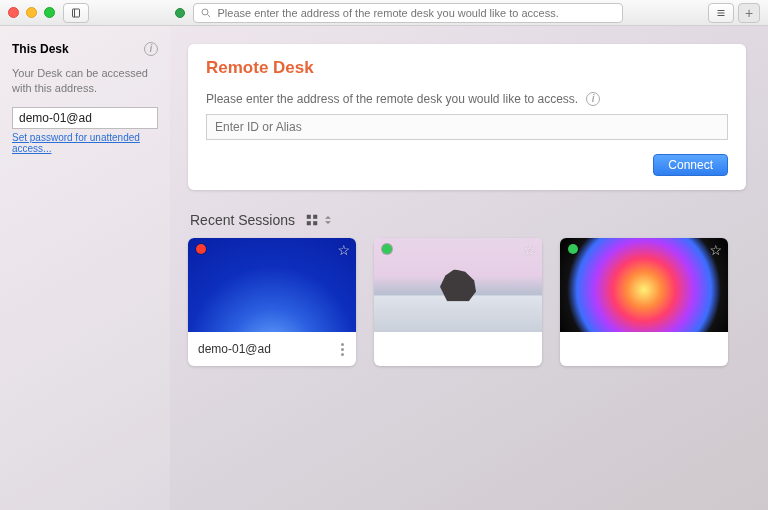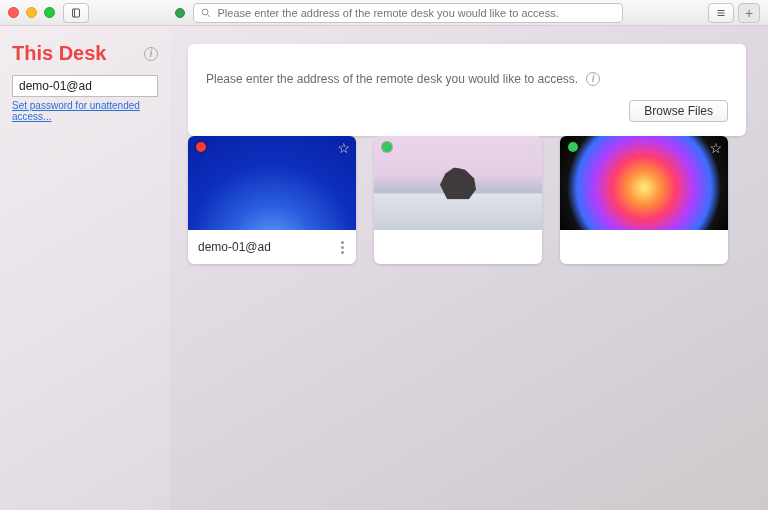--- a/index.html
+++ b/index.html
@@ -19,21 +19,21 @@
   .tb-search { width: 430px; height: 20px; border: 1px solid #c6c6c6; border-radius: 4px; background: #fff; display: flex; align-items: center; padding: 0 6px; gap: 6px; }
   .tb-search input { border: none; outline: none; font-size: 11px; flex: 1; color: #888; background: transparent; }
   .status-dot { width: 10px; height: 10px; border-radius: 50%; background: #2ea44f; border: 1px solid #258a40; }
   .tb-right { display: flex; gap: 4px; align-items: center; }
   .tb-plus { width: 22px; height: 20px; border: 1px solid #c6c6c6; border-radius: 4px; background: #e8e8e8; display: flex; align-items: center; justify-content: center; font-size: 14px; color: #777; }
 
   
   .main { flex: 1; display: flex; }
   .sidebar { width: 170px; padding: 16px 12px; background: rgba(255,255,255,0.15); }
   .sb-head { display: flex; align-items: center; justify-content: space-between; }
-  .sb-title { color: #ef4444; font-weight: 600; font-size: 20px; }
+  .sb-title { color: #000000; font-weight: 600; font-size: 12px; }
   .info-ic { width: 14px; height: 14px; border-radius: 50%; border: 1.5px solid #aaa; color: #aaa; font-size: 10px; line-height: 11px; text-align: center; font-style: italic; font-weight: bold; }
   .sb-desc { font-size: 11px; color: #7a7a7a; margin-top: 10px; line-height: 1.4; }
   .sb-input { width: 100%; margin-top: 10px; height: 22px; border: 1px solid #bdbdbd; background: #fff; font-size: 12px; padding: 0 6px; color: #222; }
   .sb-link { display: inline-block; margin-top: 3px; font-size: 10px; color: #2a6fd6; text-decoration: underline; cursor: pointer; }
 
   .content { flex: 1; padding: 18px 22px 20px 18px; overflow: hidden; }
 
   
   .card { background: #fff; border-radius: 6px; box-shadow: 0 1px 3px rgba(0,0,0,0.12); padding: 14px 18px 14px 18px; }
   .card-title { color: #e76637; font-weight: 600; font-size: 17px; }
@@ -105,38 +105,55 @@
   </div>
 </div>
 
 <div class="main">
 
   <div class="sidebar">
     <div class="sb-head">
       <div class="sb-title">This Desk</div>
       <div class="info-ic">i</div>
     </div>
+    <div class="sb-desc">Your Desk can be accessed with this address.</div>
     <input class="sb-input" type="text" value="demo-01@ad" style="">
     <a class="sb-link">Set password for unattended access...</a>
   </div>
 
   <div class="content">
 
     <div class="card">
+      <div class="card-title">Remote Desk</div>
       <div class="card-row">
         <span>Please enter the address of the remote desk you would like to access.</span>
         <div class="info-ic">i</div>
       </div>
+      <input class="rd-input" type="text" placeholder="Enter ID or Alias" style="">
       <div class="card-actions">
-        <div class="btn btn-default">
-            <span>Browse Files</span>
+        <div class="btn btn-primary">
+            <span>Connect</span>
           </div>
       </div>
     </div>
 
+    <div class="recent-head">
+      <div class="recent-title">Recent Sessions</div>
+      <div class="view-toggle">
+        <svg viewBox="0 0 24 24">
+            <rect x="3" y="3" width="7" height="7" fill="#555"></rect>
+            <rect x="14" y="3" width="7" height="7" fill="#555"></rect>
+            <rect x="3" y="14" width="7" height="7" fill="#555"></rect>
+            <rect x="14" y="14" width="7" height="7" fill="#555"></rect>
+          </svg>
+        <svg viewBox="0 0 24 24" width="10" height="10">
+            <path d="M7 10l5-5 5 5H7zm0 4h10l-5 5-5-5z" fill="#888"></path>
+          </svg>
+      </div>
+    </div>
 
     <div class="sessions">
 
       <div class="sess">
         <div class="thumb bg1">
           <div class="status" style=";background:#ff3b30"></div>
           <div class="star">☆</div>
         </div>
         <div class="sess-footer">
           <span>demo-01@ad</span>

